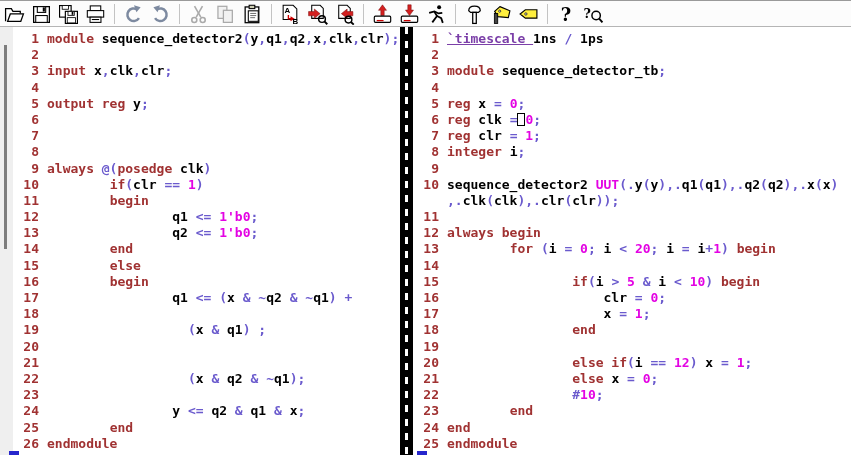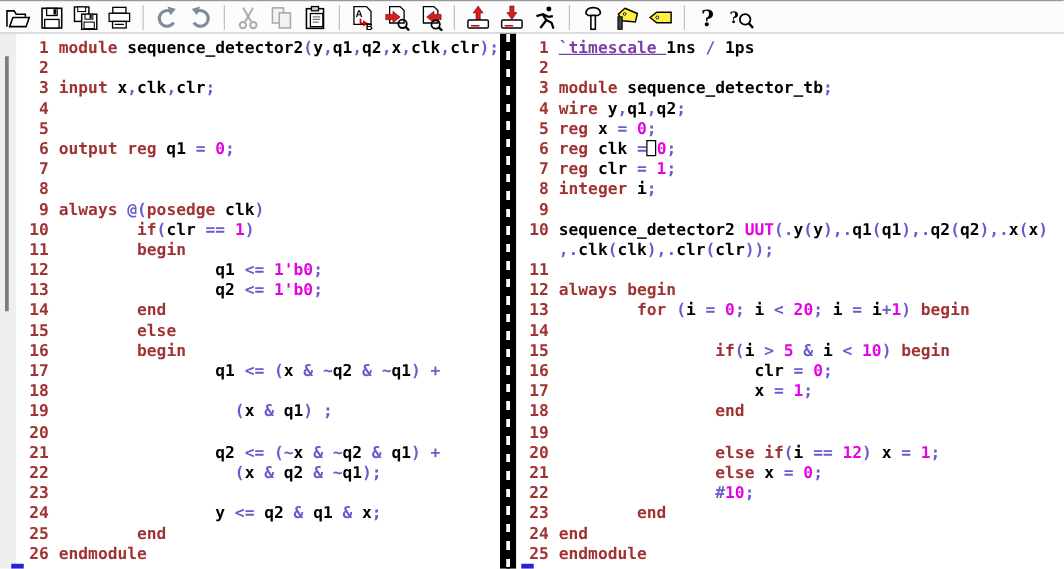--- a/index.html
+++ b/index.html
@@ -243,24 +243,24 @@
       <div class="line">
         <span class="ln">3</span>
         <span class="code"><span class="kw">input </span><span class="id">x</span><span class="op">,</span><span class="id">clk</span><span class="op">,</span><span class="id">clr</span><span class="op">;</span></span>
       </div>
       <div class="line">
         <span class="ln">4</span>
         <span class="code"></span>
       </div>
       <div class="line">
         <span class="ln">5</span>
+        <span class="code"><span class="kw">output reg </span><span class="id">y</span><span class="op">;</span></span>
       </div>
       <div class="line">
         <span class="ln">6</span>
-        <span class="code"><span class="kw">output reg </span><span class="id">q1 </span><span class="op">= </span><span class="nu">0</span><span class="op">;</span></span>
       </div>
       <div class="line">
         <span class="ln">7</span>
       </div>
       <div class="line">
         <span class="ln">8</span>
         <span class="code"></span>
       </div>
       <div class="line">
         <span class="ln">9</span>
@@ -304,21 +304,20 @@
       <div class="line">
         <span class="ln">19</span>
         <span class="code"><span class="id">                  </span><span class="op">(</span><span class="id">x </span><span class="op">&amp; </span><span class="id">q1</span><span class="op">) ;</span></span>
       </div>
       <div class="line">
         <span class="ln">20</span>
         <span class="code"></span>
       </div>
       <div class="line">
         <span class="ln">21</span>
-        <span class="code"><span class="id">                q2 </span><span class="op">&lt;= (~</span><span class="id">x </span><span class="op">&amp; ~</span><span class="id">q2 </span><span class="op">&amp; </span><span class="id">q1</span><span class="op">) +</span></span>
       </div>
       <div class="line">
         <span class="ln">22</span>
         <span class="code"><span class="id">                  </span><span class="op">(</span><span class="id">x </span><span class="op">&amp; </span><span class="id">q2 </span><span class="op">&amp; ~</span><span class="id">q1</span><span class="op">);</span></span>
       </div>
       <div class="line">
         <span class="ln">23</span>
         <span class="code"></span>
       </div>
       <div class="line">
@@ -343,21 +342,20 @@
       <div class="line">
         <span class="ln">2</span>
         <span class="code"></span>
       </div>
       <div class="line">
         <span class="ln">3</span>
         <span class="code"><span class="kw">module </span><span class="id">sequence_detector_tb</span><span class="op">;</span></span>
       </div>
       <div class="line">
         <span class="ln">4</span>
-        <span class="code"><span class="kw">wire </span><span class="id">y</span><span class="op">,</span><span class="id">q1</span><span class="op">,</span><span class="id">q2</span><span class="op">;</span></span>
       </div>
       <div class="line">
         <span class="ln">5</span>
         <span class="code"><span class="kw">reg </span><span class="id">x </span><span class="op">= </span><span class="nu">0</span><span class="op">;</span></span>
       </div>
       <div class="line">
         <span class="ln">6</span>
         <span class="code"><span class="kw">reg </span><span class="id">clk </span><span class="op">=</span><span class="cursor"></span><span class="nu">0</span><span class="op">;</span></span>
       </div>
       <div class="line">

